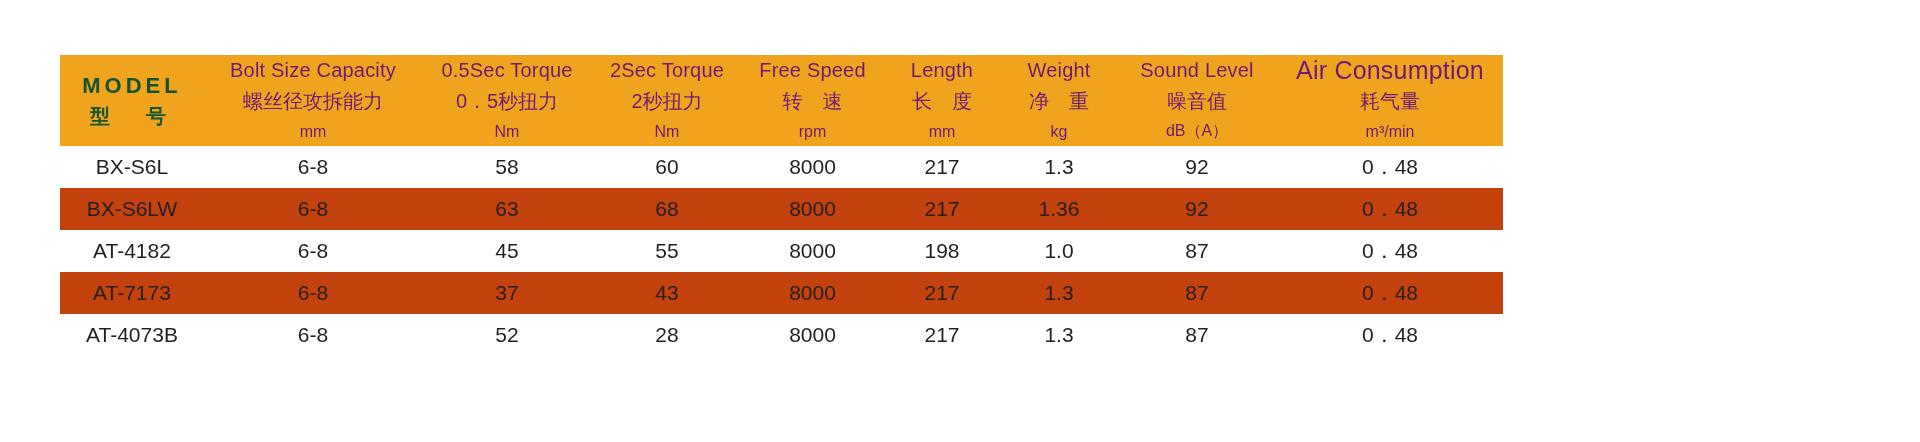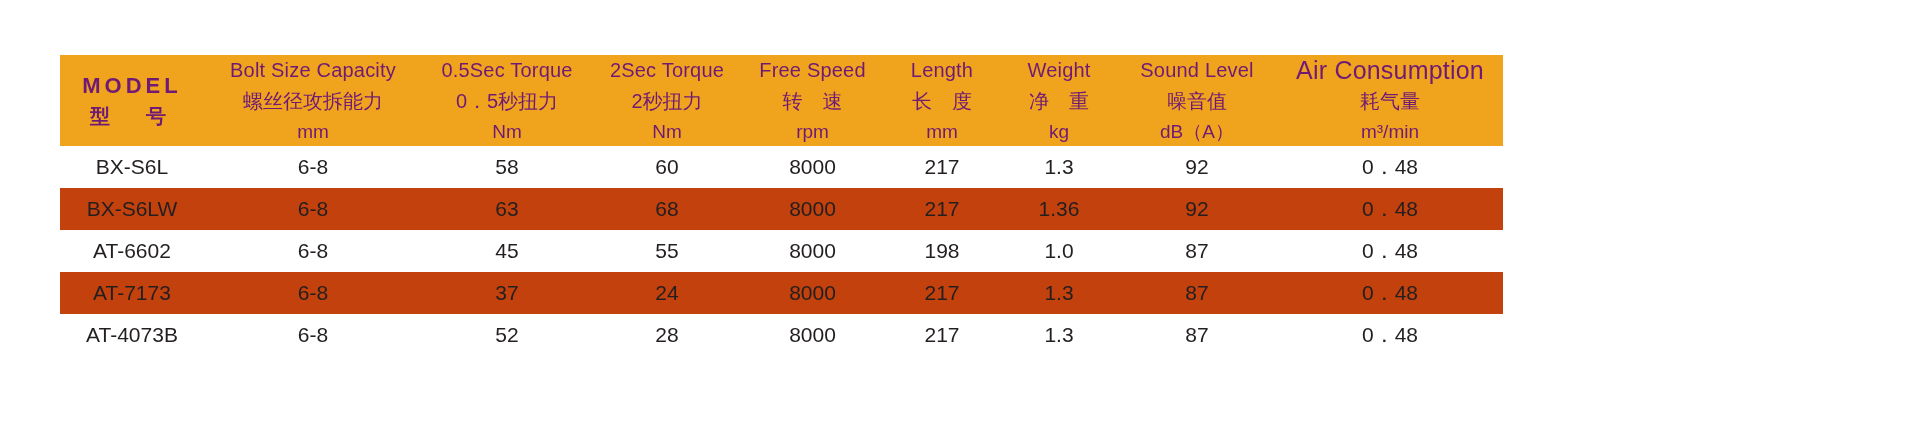--- a/index.html
+++ b/index.html
@@ -34,27 +34,27 @@
   
   .hdr-cell {
     background: #f0a41e;
     color: #701a75;
     font-weight: normal;
     border-right: 2px solid #ffffff;
   }
   .hdr-cell.last { border-right: none; }
   .hdr-row1 td { height: 31px; font-size: 20px; letter-spacing: 0.2px; }
   .hdr-row2 td { height: 31px; font-size: 20px; }
-  .hdr-row3 td { height: 29px; font-size: 19px; }
+  .hdr-row3 td { height: 29px; font-size: 16px; }
   .hdr-row1 td, .hdr-row2 td {
     border-bottom: 2px solid #ffffff;
   }
   .model-cell {
     background: #f0a41e;
-    color: #701a75;
+    color: #14532d;
     font-weight: bold;
     border-right: 2px solid #ffffff;
   }
   .model-cell .m1 {
     font-size: 22px;
     letter-spacing: 4px;
     line-height: 30px;
   }
   .model-cell .m2 {
     font-size: 20px;
@@ -145,35 +145,35 @@
         <td>6-8</td>
         <td>63</td>
         <td>68</td>
         <td>8000</td>
         <td>217</td>
         <td>1.36</td>
         <td>92</td>
         <td>0．48</td>
       </tr>
       <tr class="plain">
-        <td class="model-col">AT-6602</td>
+        <td class="model-col">AT-4182</td>
         <td>6-8</td>
         <td>45</td>
         <td>55</td>
         <td>8000</td>
         <td>198</td>
         <td>1.0</td>
         <td>87</td>
         <td>0．48</td>
       </tr>
       <tr class="shade">
         <td class="model-col">AT-7173</td>
         <td>6-8</td>
         <td>37</td>
-        <td>24</td>
+        <td>43</td>
         <td>8000</td>
         <td>217</td>
         <td>1.3</td>
         <td>87</td>
         <td>0．48</td>
       </tr>
       <tr class="plain">
         <td class="model-col">AT-4073B</td>
         <td>6-8</td>
         <td>52</td>

